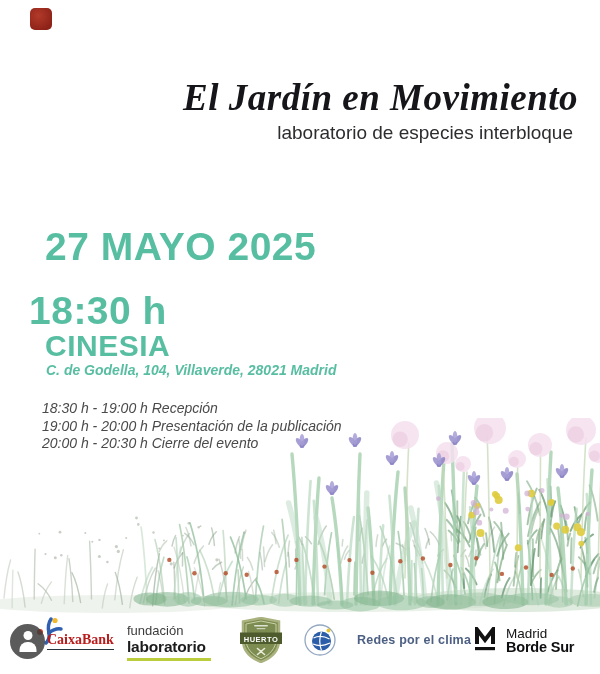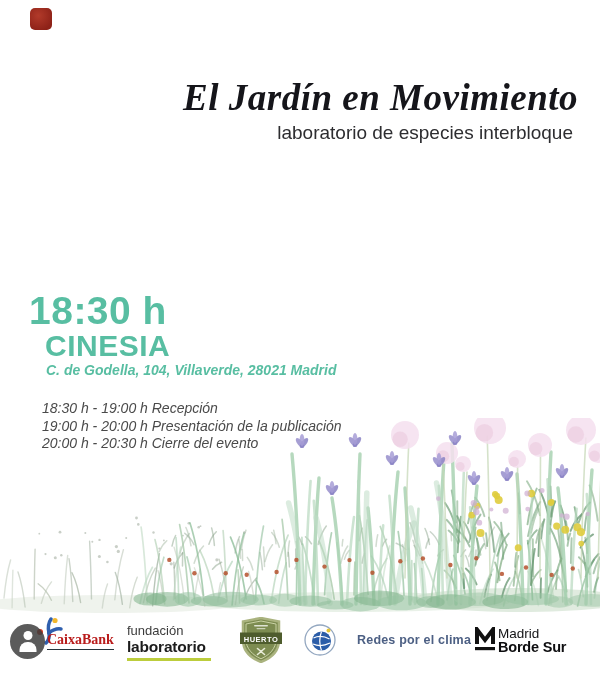--- a/index.html
+++ b/index.html
@@ -40,35 +40,36 @@
     border-radius:50%;background:#fff;}
   .tag-body{position:absolute;left:50%;top:18px;transform:translateX(-50%);width:17px;height:10px;
     border-radius:8px 8px 0 0;background:#fff;}
   .monte{position:absolute;left:127px;top:11px;}
   .monte-l1{font:400 13px/15px "Liberation Sans",sans-serif;color:#3b3b3b;}
   .monte-l2{font:700 15.5px/17px "Liberation Sans",sans-serif;color:#1c1c1c;letter-spacing:-.2px;}
   .monte-bar{width:84px;height:3px;background:#bccd3c;margin-top:3px;}
   .huerto{position:absolute;left:240px;top:5px;}
   .redes{position:absolute;left:303px;top:11px;display:flex;align-items:center;gap:20px;}
   .redes-label{font:700 12.5px/1 "Liberation Sans",sans-serif;color:#4d6084;letter-spacing:.2px;white-space:nowrap;}
-  .bordesur{position:absolute;left:474px;top:15px;display:flex;gap:0;align-items:flex-start;}
+  .bordesur{position:absolute;left:474px;top:15px;display:flex;gap:8px;align-items:flex-start;}
   .bs-text{display:flex;flex-direction:column;}
   .bs-l1{font:400 13.5px/13px "Liberation Sans",sans-serif;color:#141416;}
   .bs-l2{font:700 14.5px/15px "Liberation Sans",sans-serif;color:#0d0d0f;letter-spacing:-.2px;}
 </style>
 </head>
 <body>
 
 <div class="poster">
 
   <div class="sticker"></div>
 
   <div class="title">El Jardín en Movimiento</div>
   <div class="subtitle">laboratorio de especies interbloque</div>
 
+  <div class="date">27 MAYO 2025</div>
   <div class="time">18:30 h</div>
   <div class="venue">CINESIA</div>
   <div class="address">C. de Godella, 104, Villaverde, 28021 Madrid</div>
 
   <div class="schedule">
     <div>18:30 h - 19:00 h Recepción</div>
     <div>19:00 h - 20:00 h Presentación de la publicación</div>
     <div>20:00 h - 20:30 h Cierre del evento</div>
   </div>
 

